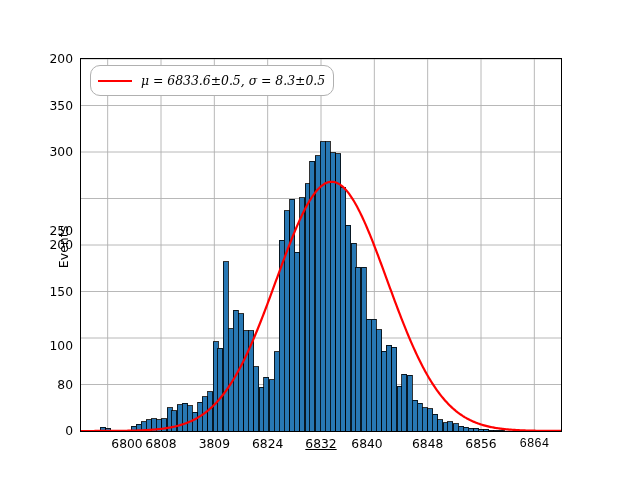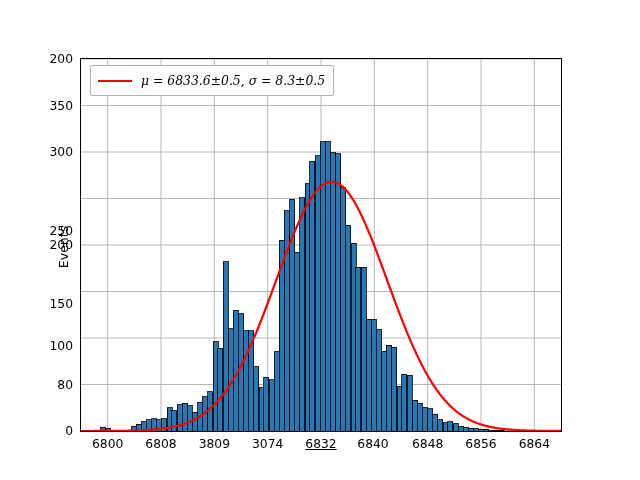--- a/index.html
+++ b/index.html
@@ -79,21 +79,21 @@
     transform: translateX(-35px);
     white-space: nowrap;
   }
   
   #legend {
     position: absolute;
     left: 9px;
     top: 6px;
     background: #ffffff;
     border: 0.9px solid #b0b0b0;
-    border-radius: 2px;
+    border-radius: 10px;
     padding: 5px 8px 5px 7px;
     box-sizing: border-box;
     z-index: 7;
   }
   .legend-row {
     display: flex;
     align-items: center;
     height: 19px;
   }
   .legend-handle {
@@ -256,37 +256,37 @@
           <line x1="0" y1="0" x2="-3.5" y2="0" stroke="#000000" stroke-width="1"></line>
         </g>
     </svg>
 
     <div id="ylabel">Events</div>
 
     <div id="ytick-labels">
         <div class="ytick-label" style="top: 372px;">0</div>
         <div class="ytick-label" style="top: 325.5px;">80</div>
         <div class="ytick-label" style="top: 279px; margin-top: 8px;">100</div>
-        <div class="ytick-label" style="top: 232.5px; margin-top: 12px;">150</div>
+        <div class="ytick-label" style="top: 232.5px;">150</div>
         <div class="ytick-label" style="top: 186px;">200</div>
         <div class="ytick-label" style="top: 139.5px; margin-top: 32px;">250</div>
         <div class="ytick-label" style="top: 93px;">300</div>
         <div class="ytick-label" style="top: 46.5px;">350</div>
         <div class="ytick-label" style="top: 0px;">200</div>
       </div>
     <div id="xtick-labels">
-        <div class="xtick-label" style="left: 26.6667px;">6800</div>
+        <div class="xtick-label" style="left: 26.6667px; text-align: right;">6800</div>
         <div class="xtick-label" style="left: 80px;">6808</div>
         <div class="xtick-label" style="left: 133.333px;">3809</div>
-        <div class="xtick-label" style="left: 186.667px;">3074</div>
+        <div class="xtick-label" style="left: 186.667px;">6824</div>
         <div class="xtick-label" style="left: 240px; text-decoration: underline;">6832</div>
-        <div class="xtick-label" style="left: 292px;">6840</div>
+        <div class="xtick-label" style="left: 286px;">6840</div>
         <div class="xtick-label" style="left: 346.667px; text-align: center;">6848</div>
         <div class="xtick-label" style="left: 400px;">6856</div>
-        <div class="xtick-label" style="left: 453.333px;">6864</div>
+        <div class="xtick-label" style="left: 453.333px; font-family: Liberation Mono, monospace;">6864</div>
       </div>
 
     <div id="legend">
       <div class="legend-row">
         <span class="legend-handle handle-line"></span>
         <span class="legend-text mathit">μ = 6833.6±0.5, σ = 8.3±0.5</span>
       </div>
     </div>
 
   </div>

